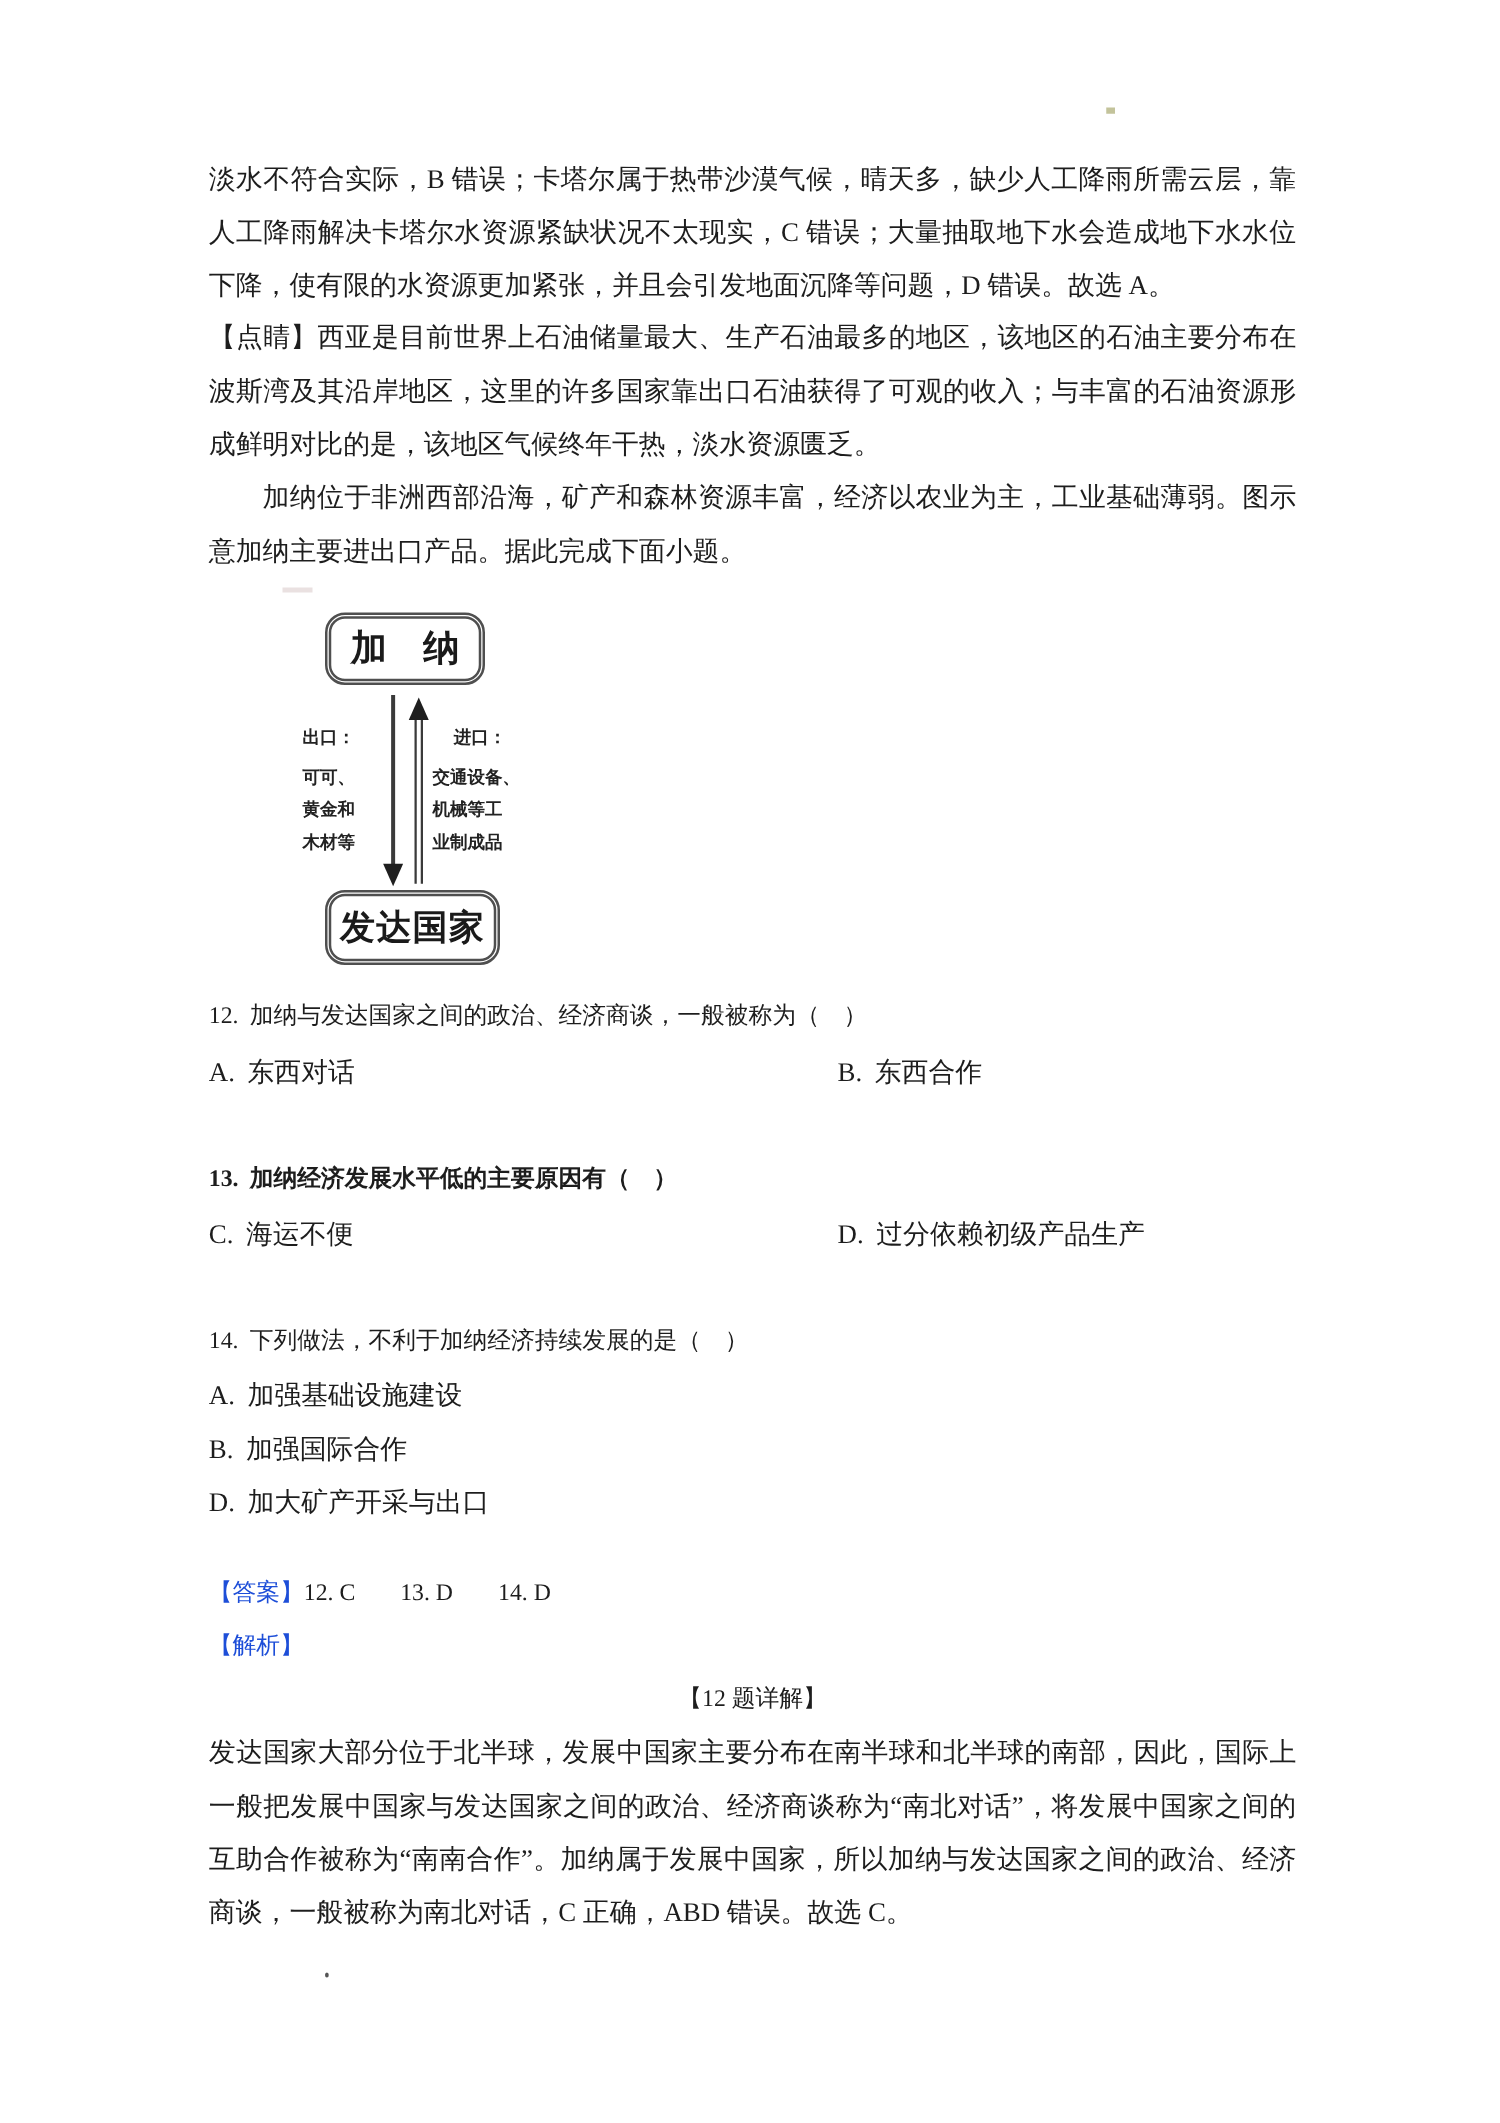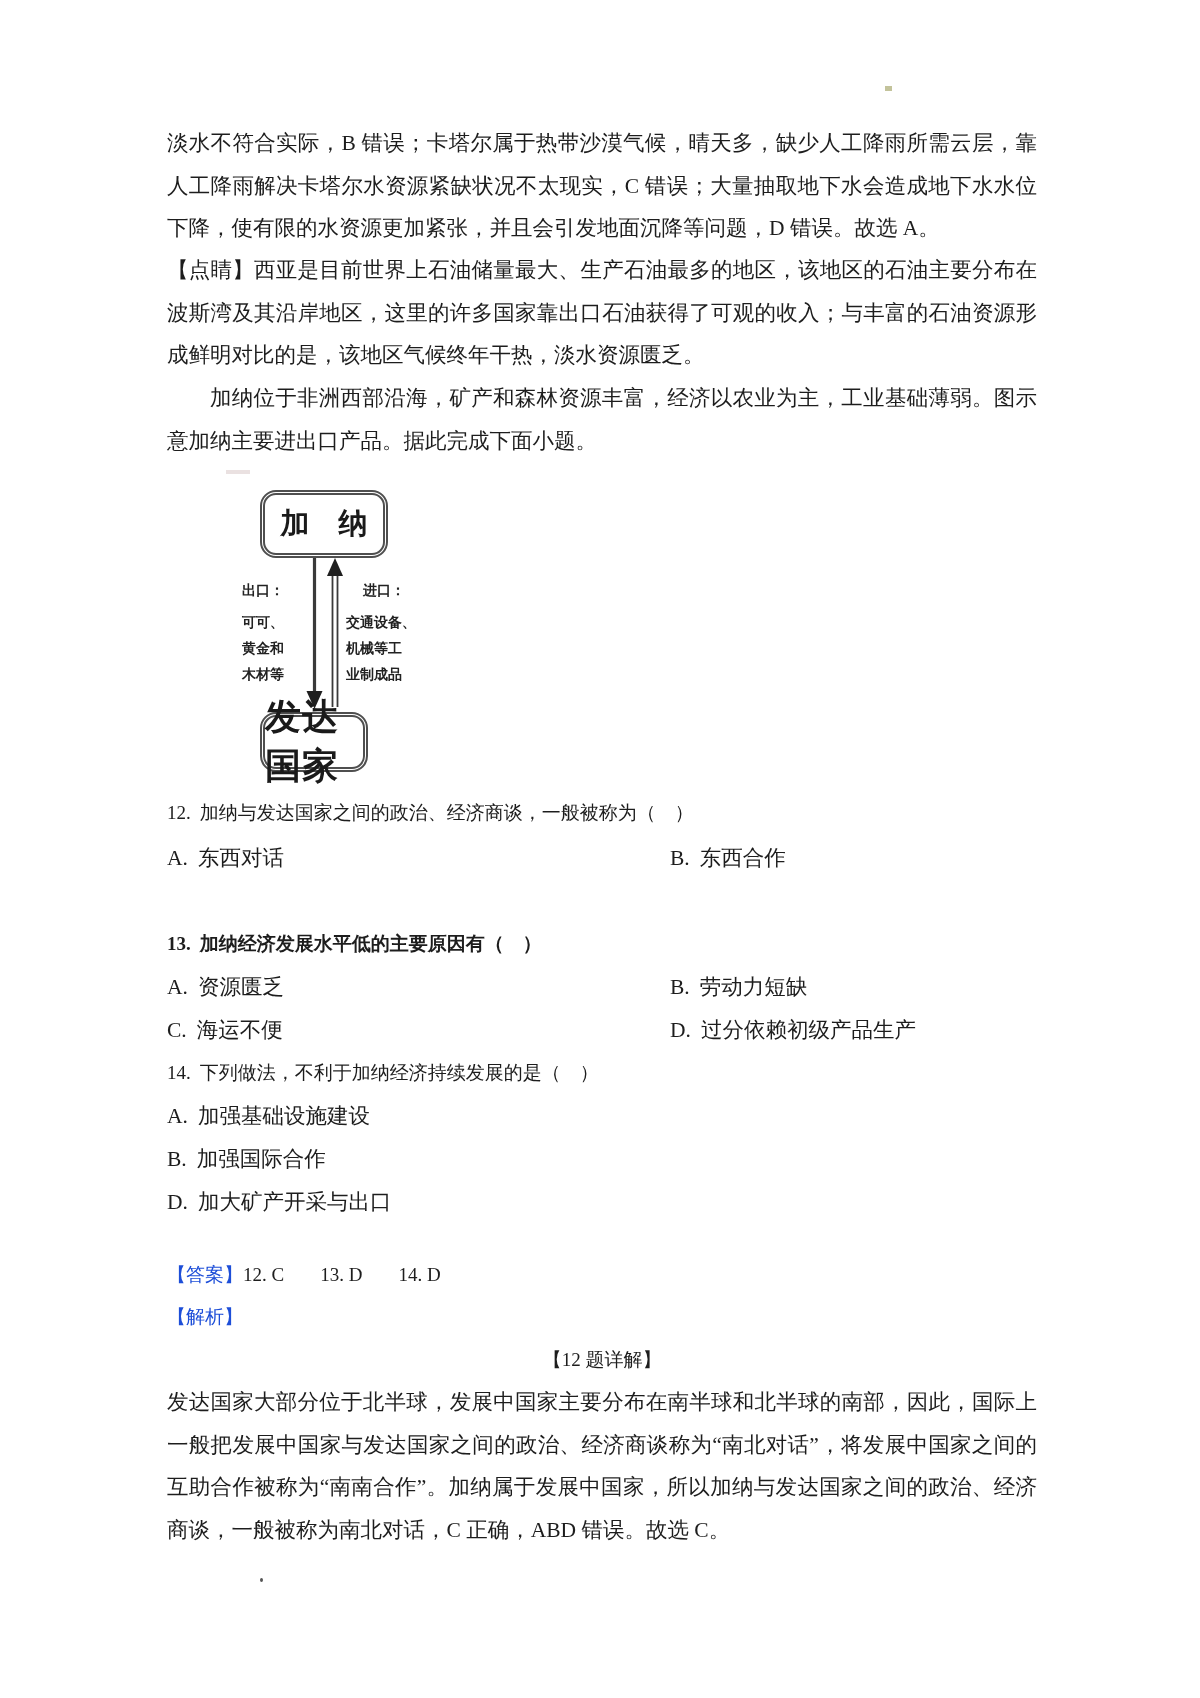--- a/index.html
+++ b/index.html
@@ -21,22 +21,22 @@
   .opt-label { margin-right:10px; }
   .ans-item { margin-right:36px; }
 
   
   .diagram { position:absolute; left:230px; top:488px; width:240px; height:300px; }
   .dbox {
     position:absolute; border:5px double #4f4f4f; border-radius:16px;
     display:flex; align-items:center; justify-content:center;
     font-weight:700; color:#1a1a1a; background:#fff;
   }
-  .dbox.top { left:30px; top:2px; width:128px; height:68px; font-size:29px; }
-  .dbox.bottom { left:30px; top:224px; width:108px; height:60px; font-size:36px; letter-spacing:1px; }
+  .dbox.top { left:30px; top:2px; width:128px; height:58px; font-size:29px; }
+  .dbox.bottom { left:30px; top:224px; width:140px; height:60px; font-size:28px; letter-spacing:1px; }
   .dlabel { position:absolute; font-size:14px; font-weight:600; color:#222; line-height:26px; white-space:pre; }
   .dsvg { position:absolute; left:0; top:0; }
 
   .speck1 { position:absolute; left:885px; top:86px; width:7px; height:5px; background:#b9b98a; opacity:.85; }
   .speck2 { position:absolute; left:260px; top:1578px; width:3px; height:4px; background:#555; border-radius:50%; }
   .smudge { position:absolute; left:226px; top:470px; width:24px; height:4px; background:#d9c9c9; opacity:.55; }
 </style>
 </head>
 <body>
 
@@ -78,24 +78,20 @@
   <div class="abs" style="top:837px;">
     <div class="opt-row">
       <span><span class="opt-label">A.</span><span>东西对话</span></span>
       <span class="opt-col2"><span class="opt-label">B.</span><span>东西合作</span></span>
     </div>
   </div>
 
   <div class="abs qline" style="top:923px;font-weight:bold;"><span class="qnum">13.</span><span>加纳经济发展水平低的主要原因有（　）</span></div>
   <div class="abs" style="top:966px;">
     <div class="opt-row">
-      <span><span class="opt-label">A.</span><span>资源匮乏</span></span>
-      <span class="opt-col2"><span class="opt-label">B.</span><span>劳动力短缺</span></span>
-    </div>
-    <div class="opt-row">
       <span><span class="opt-label">C.</span><span>海运不便</span></span>
       <span class="opt-col2"><span class="opt-label">D.</span><span>过分依赖初级产品生产</span></span>
     </div>
   </div>
 
   <div class="abs qline" style="top:1052px;"><span class="qnum">14.</span><span>下列做法，不利于加纳经济持续发展的是（　）</span></div>
   <div class="abs" style="top:1095px;">
     <div class="opt-row"><span class="opt-label">A.</span><span>加强基础设施建设</span></div>
     <div class="opt-row"><span class="opt-label">B.</span><span>加强国际合作</span></div>
     <div class="opt-row"><span class="opt-label">D.</span><span>加大矿产开采与出口</span></div>

